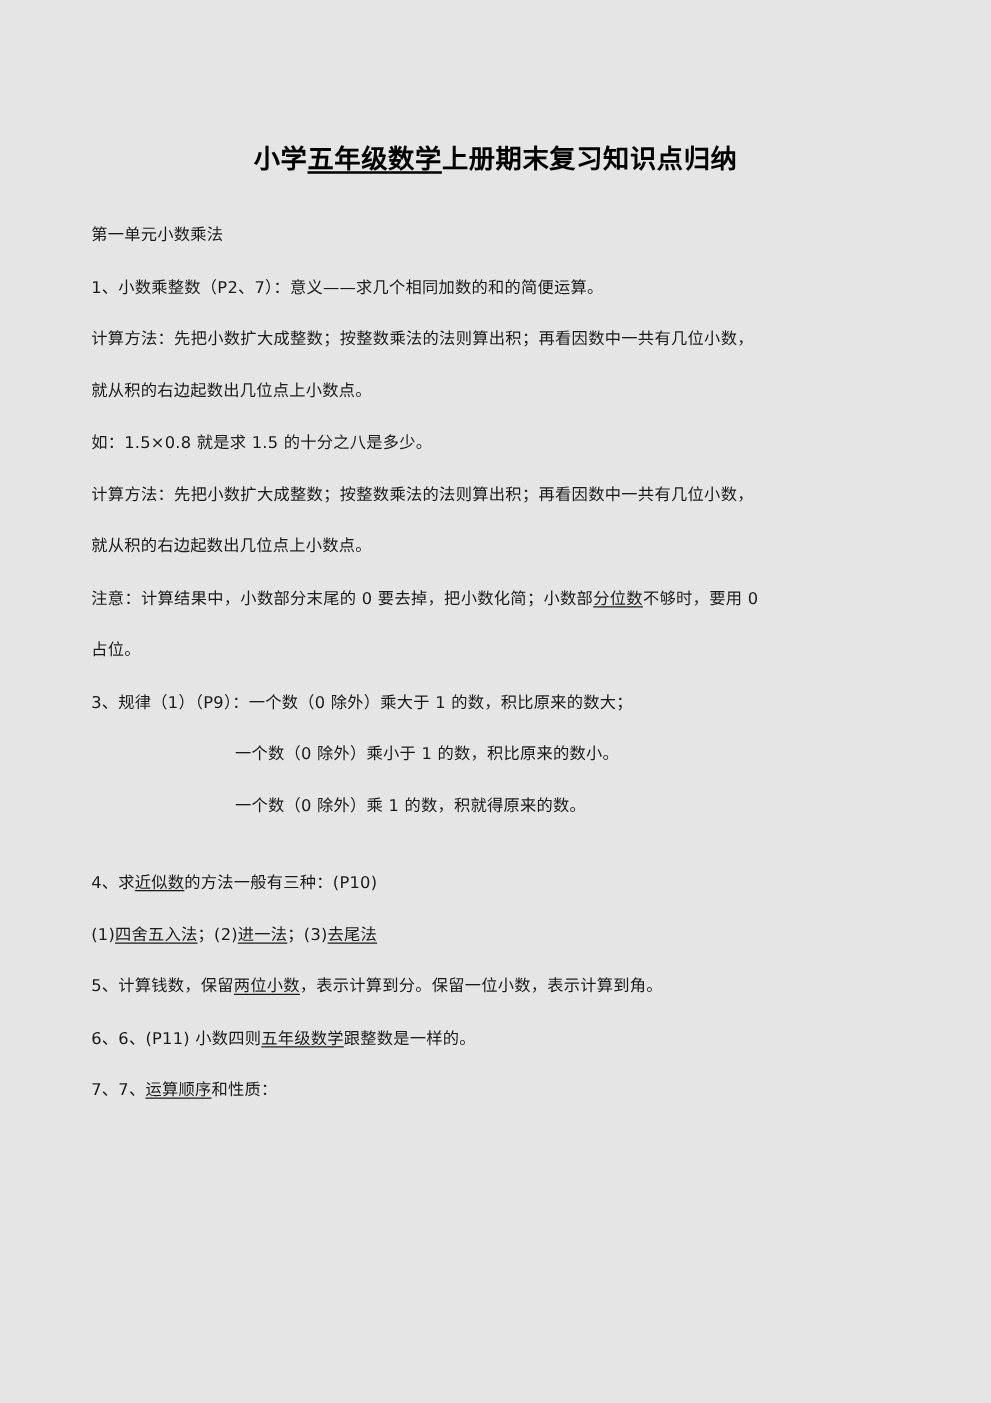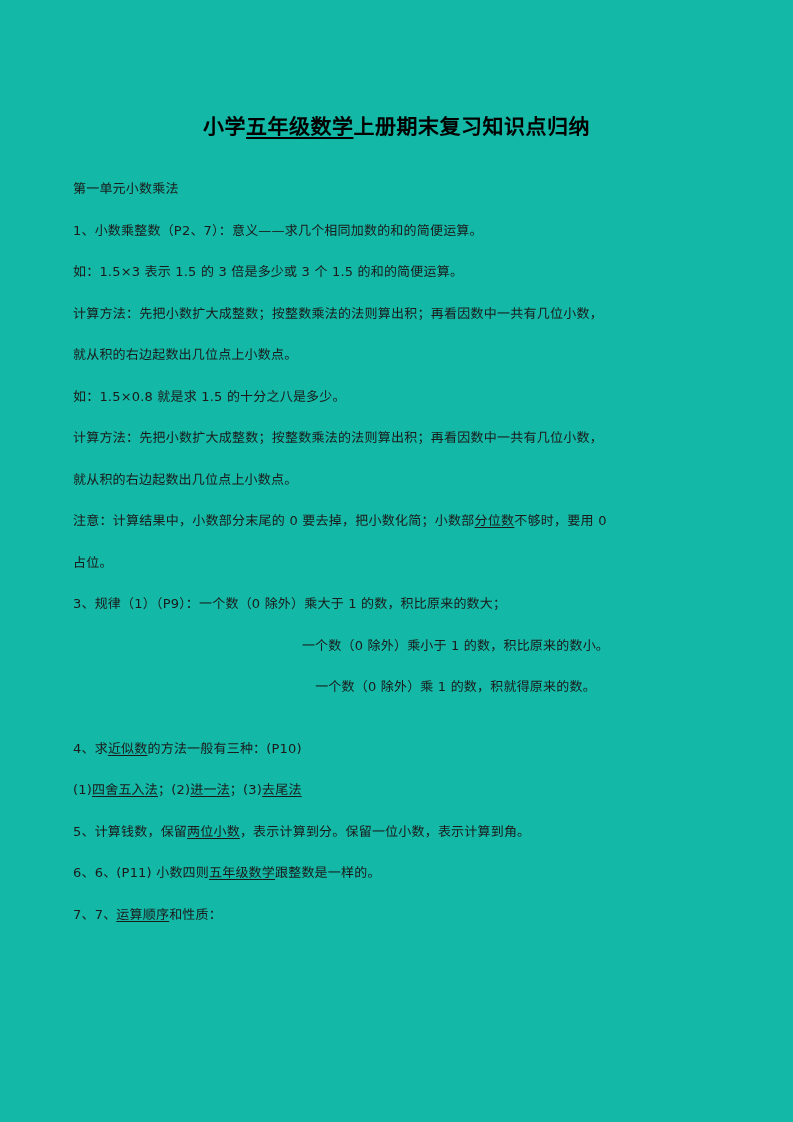--- a/index.html
+++ b/index.html
@@ -11,21 +11,21 @@
 
   body {
     font-family: "DejaVu Sans", "Liberation Sans", sans-serif;
     color: #000000;
   }
 
   .page {
     position: relative;
     width: 793px;
     height: 1122px;
-    background: #14b8a6;
+    background: #e5e5e5;
     overflow: hidden;
     margin: 0 auto;
     box-sizing: border-box;
   }
 
   
   .doc-title {
     position: absolute;
     left: 0;
     top: 98px;
@@ -55,21 +55,20 @@
     line-height: 41.5px;
     height: 41.5px;
     color: #1a1a1a;
     white-space: nowrap;
     letter-spacing: 0.2px;
   }
 
   
   .line.indent-big {
     padding-left: 115px;
-    text-align: center;
   }
 
   .line.gap-before {
     margin-top: 20px;
   }
 
   
   .line.wide {
     letter-spacing: 0.25px;
   }
@@ -85,21 +84,20 @@
 
 <div class="page">
 
   <h1 class="doc-title"><span>小学</span><span class="u">五年级数学</span><span>上册期末复习知识点归纳</span></h1>
 
   <div class="body-block">
 
     <div class="line">第一单元小数乘法</div>
 
     <div class="line">1、小数乘整数（P2、7）：意义——求几个相同加数的和的简便运算。</div>
-    <div class="line">如：1.5×3 表示 1.5 的 3 倍是多少或 3 个 1.5 的和的简便运算。</div>
     <div class="line wide">计算方法：先把小数扩大成整数；按整数乘法的法则算出积；再看因数中一共有几位小数，</div>
     <div class="line">就从积的右边起数出几位点上小数点。</div>
     <div class="line">如：1.5×0.8 就是求 1.5 的十分之八是多少。</div>
     <div class="line wide">计算方法：先把小数扩大成整数；按整数乘法的法则算出积；再看因数中一共有几位小数，</div>
     <div class="line">就从积的右边起数出几位点上小数点。</div>
 
     <div class="line wide"><span>注意：计算结果中，小数部分末尾的 0 要去掉，把小数化简；小数部</span><span class="u">分位数</span><span>不够时，要用 0</span></div>
 
     <div class="line">占位。</div>
 

